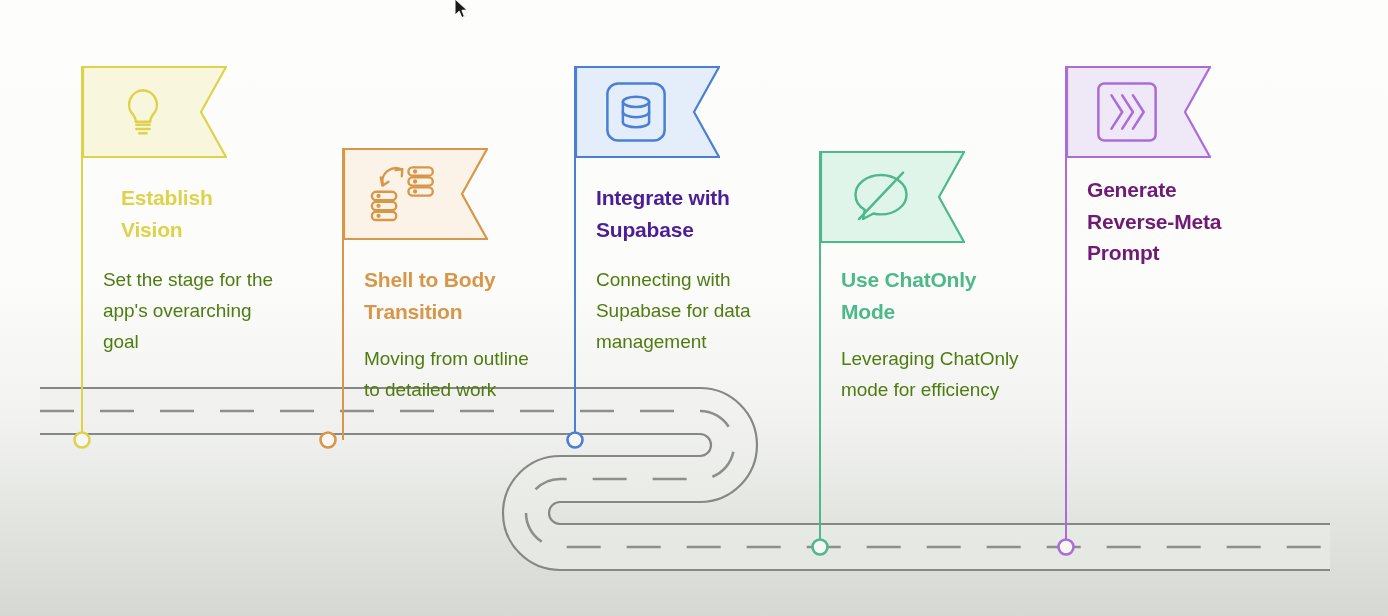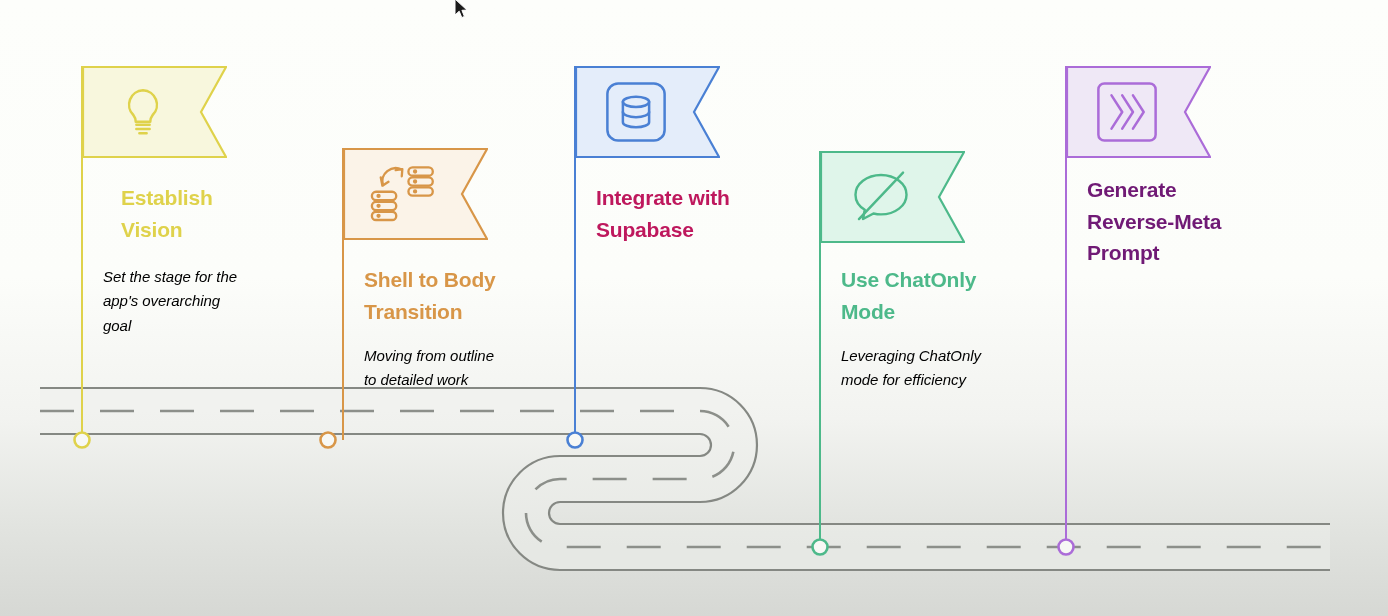--- a/index.html
+++ b/index.html
@@ -11,22 +11,22 @@
   #stage{position:absolute;inset:0;}
   .road-layer{position:absolute;left:0;top:0;width:1388px;height:616px;}
   .milestone{position:absolute;}
   .pole{position:absolute;width:2px;top:0;}
   .flag{position:absolute;left:0;top:0;}
   .m-title{
     position:absolute;font-weight:bold;font-size:21px;line-height:1.5;
     letter-spacing:-0.2px;white-space:pre-line;
   }
   .m-desc{
-    position:absolute;font-size:15px;line-height:1.62;color:#000000;
-    white-space:pre-line;letter-spacing:-0.05px;font-style:italic;
+    position:absolute;font-size:19px;line-height:1.62;color:#4d7c0f;
+    white-space:pre-line;letter-spacing:-0.05px;
   }
   .cursor{position:absolute;pointer-events:none;}
 </style>
 </head>
 <body>
 
 <div id="stage">
 
   <svg class="road-layer" viewBox="0 0 1388 616" xmlns="http://www.w3.org/2000/svg">
     <defs>
@@ -137,22 +137,25 @@
             <svg width="62" height="62" viewBox="0 0 52 52">
               <rect x="2" y="2" width="48" height="48" rx="9" fill="none" stroke="#4a80d4" stroke-width="2.1" stroke-linecap="round" stroke-linejoin="round"></rect>
               <g fill="none" stroke="#4a80d4" stroke-width="2.1" stroke-linecap="round" stroke-linejoin="round">
                 <ellipse cx="26" cy="17.5" rx="11" ry="4.3"></ellipse>
                 <path d="M15 17.5 L15 34.5 A11 4.3 0 0 0 37 34.5 L37 17.5"></path>
                 <path d="M15 26 A11 4.3 0 0 0 37 26"></path>
               </g>
             </svg>
           </div>
         </div>
-        <div class="m-title" style="left: 596px; top: 182px; color: #be185d; width: 215px;">Integrate with
+        <div class="m-title" style="left: 596px; top: 182px; color: #4c1d95; width: 215px;">Integrate with
 Supabase</div>
+        <div class="m-desc" style="left: 596px; top: 265px; width: 210px;">Connecting with
+Supabase for data
+management</div>
       </div>
       <div class="milestone" style="left: 0px; top: 0px; width: 1388px; height: 616px; pointer-events: none;">
         <div class="pole" style="left: 819px; top: 151px; height: 396px; background: rgb(77, 185, 138);"></div>
         <div class="flag" style="left: 820px; top: 151px; width: 145px; height: 92px; pointer-events: auto;">
           <svg width="145" height="92" viewBox="0 0 145 92" style="position:absolute;left:0;top:0;">
             <polygon points="1,1 144,1 119,46 144,91 1,91" fill="#dff5ea" stroke="#4db98a" stroke-width="2.2" stroke-linejoin="miter"></polygon>
           </svg>
           <div style="position: absolute; left: 0px; top: 0px; width: 121px; height: 92px; display: flex; align-items: center; justify-content: center;">
             <svg width="68" height="58" viewBox="0 0 58 50">
               <g fill="none" stroke="#4db98a" stroke-width="2.1" stroke-linecap="round" stroke-linejoin="round">

